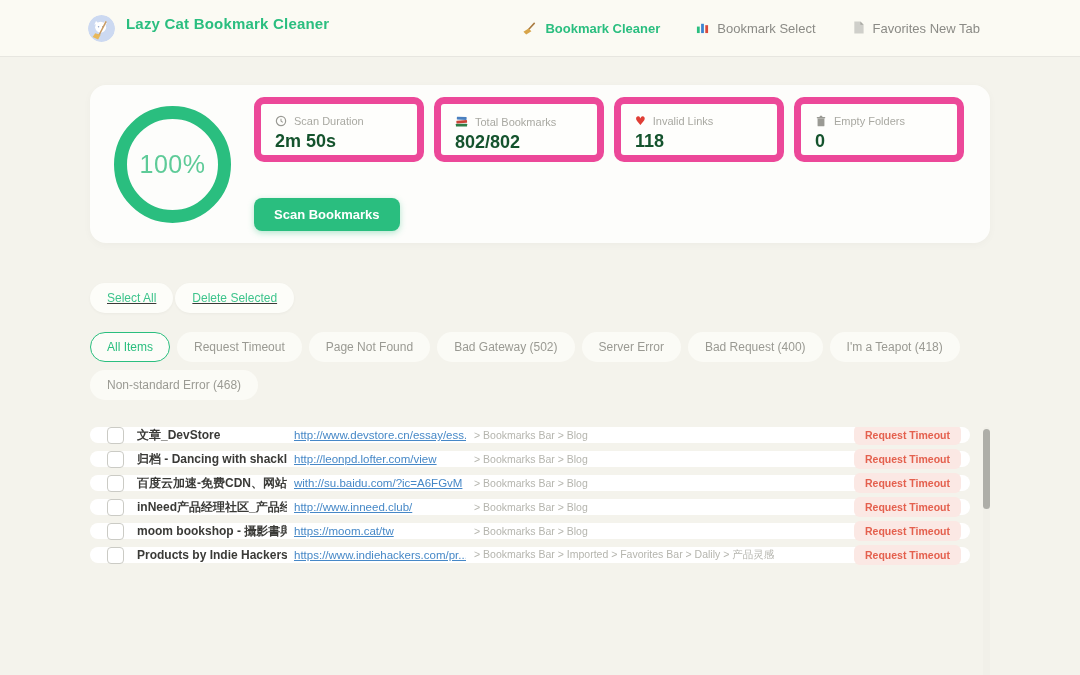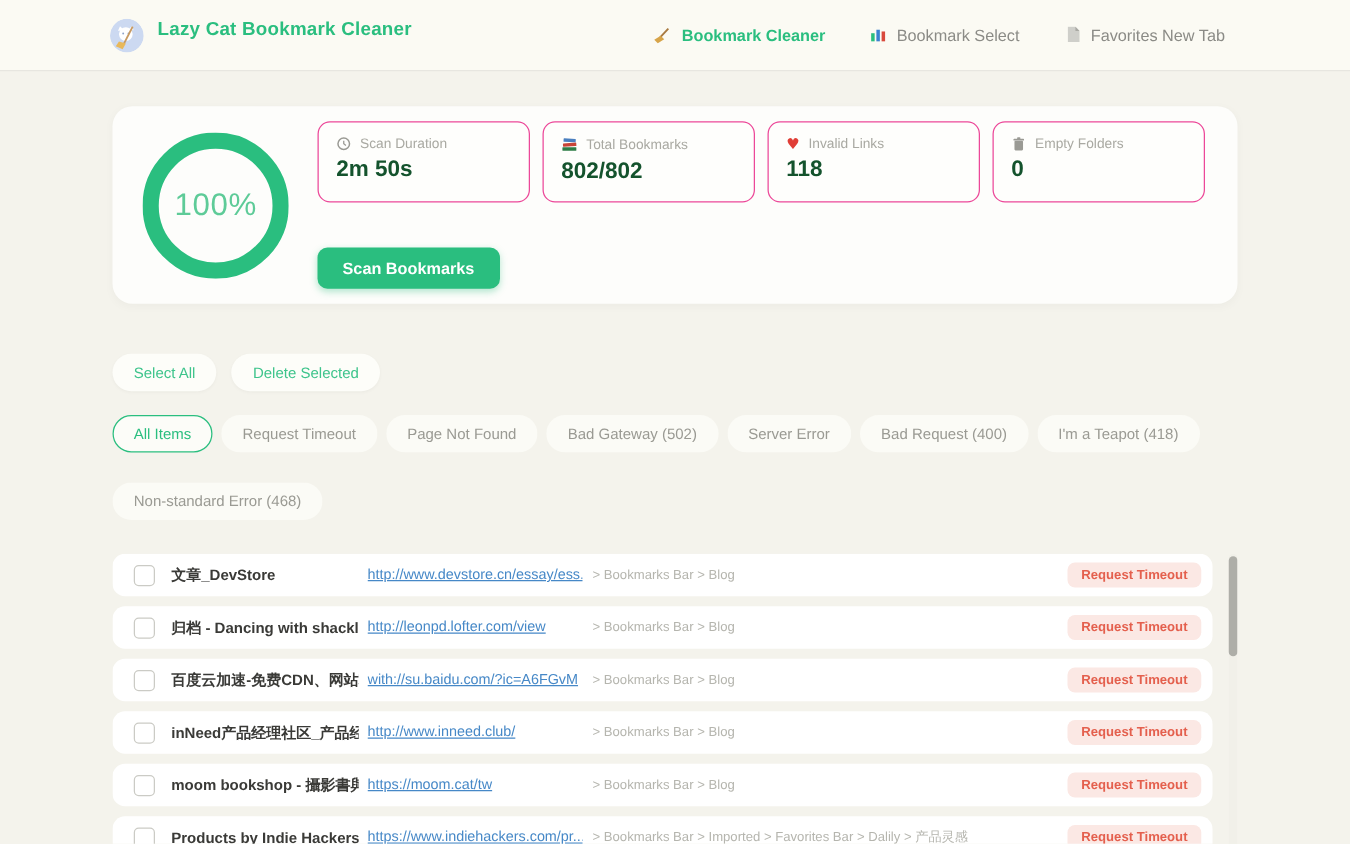--- a/index.html
+++ b/index.html
@@ -31,49 +31,49 @@
   }
   .progress-wrap { position:relative; width:117px; height:117px; margin-left:2px; flex:none; }
   .progress-label {
     position:absolute; inset:0; display:flex; align-items:center; justify-content:center;
     font-size:25px; font-weight:300; color:#5ecb98; letter-spacing:.5px;
   }
   .panel-right { margin-left:23px; flex:1; }
   .stat-row { display:flex; gap:10px; }
   .stat-card {
     width:170px; height:65px; background:#fefefc;
-    border:1px solid #ec4899; border-radius:10px; padding:11px 14px;
+    border:7px solid #ec4899; border-radius:10px; padding:11px 14px;
   }
   .stat-head { display:flex; align-items:center; gap:7px; font-size:11px; color:#a9a9a2; }
   .stat-value { margin-top:4px; font-size:18px; font-weight:bold; color:#14532d; }
   .scan-btn {
     margin-top:36px; display:inline-block; border:none; cursor:pointer;
     background:#2abe7f; color:#fff; font-weight:bold; font-size:13px;
     padding:9px 20px; border-radius:8px; font-family:inherit;
     box-shadow:0 2px 6px rgba(42,190,127,0.35);
   }
   
-  .action-row { margin-top:40px; display:flex; gap:12px; }
+  .action-row { margin-top:40px; display:flex; gap:2px;text-decoration:underline; }
   .pill-btn {
     background:#fdfdf9; border:none; cursor:pointer; font-family:inherit;
     color:#3ec48c; font-size:12px; padding:8px 17px; border-radius:15px;
     box-shadow:0 1px 3px rgba(0,0,0,0.04);
   }
   
-  .chip-row { margin-top:19px; display:flex; flex-wrap:wrap; gap:24px 7px; width:900px; }
+  .chip-row { margin-top:19px; display:flex; flex-wrap:wrap; gap:8px 7px; width:900px; }
   .chip {
     background:#fbfbf6; border:1px solid transparent; cursor:pointer; font-family:inherit;
     color:#9a9a93; font-size:12px; padding:7px 16px; border-radius:15px;
   }
   .chip.active { background:#fcfcf8; border-color:#2abe7f; color:#2abe7f; }
   
   .list-wrap { position:relative; margin-top:27px; height:257px; overflow:hidden; }
   .list-rows { width:880px; }
   .bm-row {
-    height:34px; background:#ffffff; border-radius:10px; margin-bottom:8px;
+    height:16px; background:#ffffff; border-radius:10px; margin-bottom:8px;
     display:flex; align-items:center; padding:0 9px 0 17px;
   }
   .bm-check {
     appearance:none; -webkit-appearance:none; width:17px; height:17px; flex:none;
     border:1.5px solid #cbcbc5; border-radius:4px; background:#fff; cursor:pointer;
   }
   .bm-title {
     width:150px; margin-left:13px; flex:none;
     font-size:12px; font-weight:bold; color:#3a3a37;
     white-space:nowrap; overflow:hidden;

